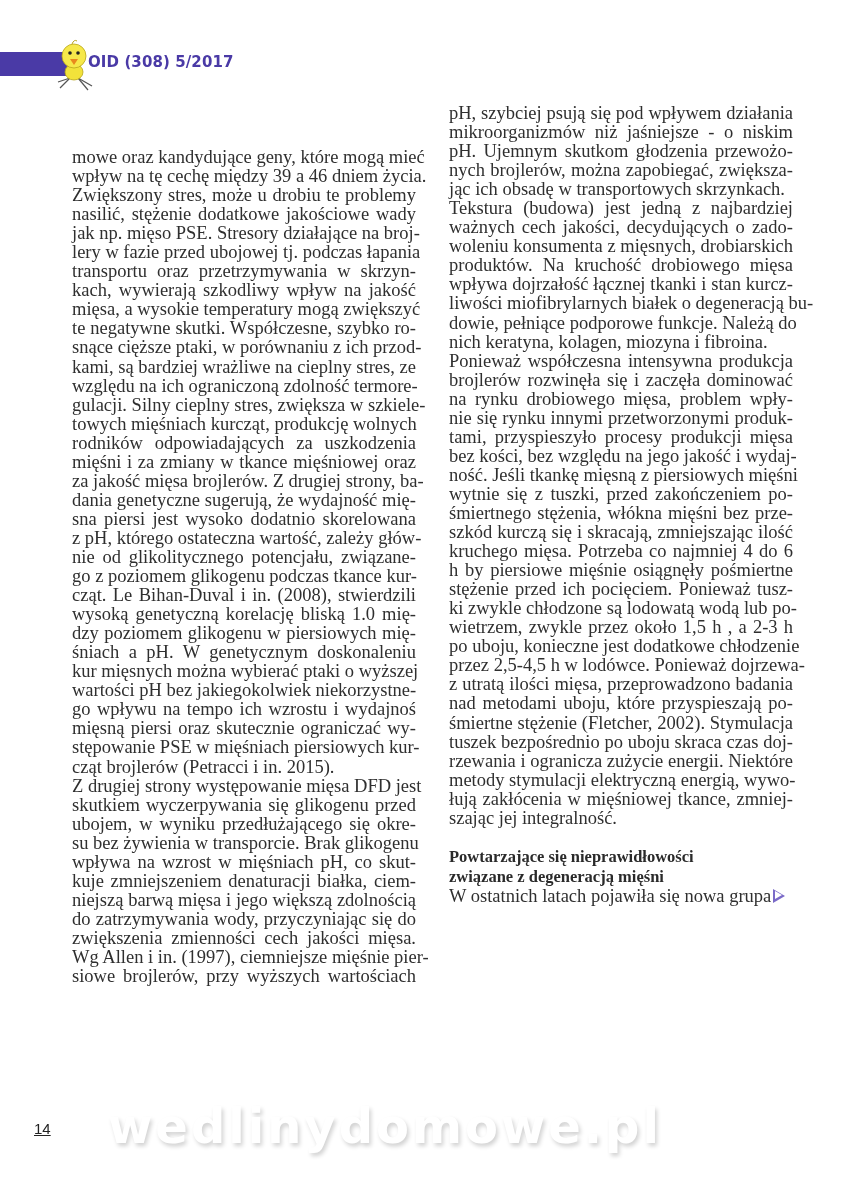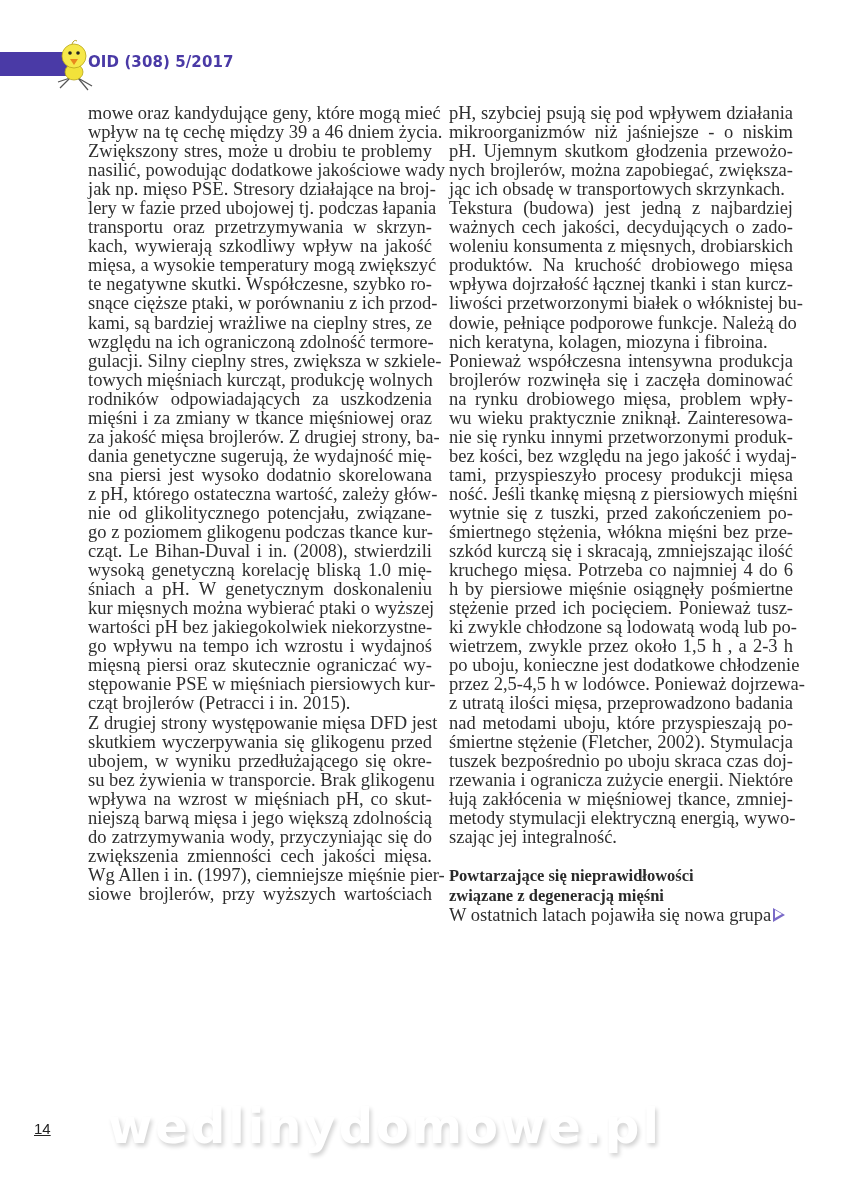--- a/index.html
+++ b/index.html
@@ -4,21 +4,21 @@
   <style>
     html, body { margin: 0; padding: 0; background: #ffffff; }
     body { width: 853px; height: 1200px; position: relative; overflow: hidden; font-family: "DejaVu Serif", serif; color: #2b2b2b; }
 
     .header { position: absolute; left: 0; top: 52px; height: 26px; width: 240px; }
     .header-bar { position: absolute; left: 0; top: 0; width: 68px; height: 24px; background: #4a3aa6; }
     .chick { position: absolute; left: 56px; top: -14px; width: 40px; height: 54px; }
     .issue-label { position: absolute; left: 88px; top: 1px; font-family: "DejaVu Sans", sans-serif; font-weight: bold; font-size: 15px; color: #4a3aa6; white-space: nowrap; letter-spacing: 0.1px; }
 
     .col { position: absolute; top: 104px; font-family: "Liberation Serif", serif; font-size: 18.5px; line-height: 19.05px; color: #2f2f2f; text-align: justify; }
-    .col-left { left: 88px; width: 344px; }
+    .col-left { left: 72px; width: 344px; margin-top: 44px; }
     .col-right { left: 449px; width: 344px; }
     .line { display: block; text-align: justify; text-align-last: justify; white-space: nowrap; overflow: visible; }
     .line.last { text-align-last: left; }
 
     .section-heading { font-family: Liberation Serif, serif; font-weight: bold; font-size: 16.5px; line-height: 20px; color: #2a2a2a; margin-top: 19px; }
     .continue-icon { display: inline-block; width: 0; height: 0; border-top: 7px solid transparent; border-bottom: 7px solid transparent; border-left: 12px solid #7a6ac8; position: relative; vertical-align: -1px; margin-left: 2px; }
     .continue-icon::after { content: ""; position: absolute; left: -10px; top: -4.5px; border-top: 4.5px solid transparent; border-bottom: 4.5px solid transparent; border-left: 7.5px solid #ffffff; }
 
     .page-number { position: absolute; left: 34px; top: 1120px; font-family: "Liberation Sans", sans-serif; font-size: 15px; color: #222; text-decoration: underline; }
     .watermark { position: absolute; left: 108px; top: 1098px; font-family: "DejaVu Sans", sans-serif; font-weight: bold; font-size: 48px; color: #ffffff; letter-spacing: 3px; text-shadow: 2px 3px 4px rgba(0,0,0,0.18); white-space: nowrap; }
@@ -40,21 +40,21 @@
     <circle cx="22" cy="15" r="1.8" fill="#222"></circle>
     <path d="M14 21 l4 6 l4 -6 z" fill="#e8891e"></path>
   </svg>
   <span class="issue-label">OID (308) 5/2017</span>
 </div>
 
 <div class="col col-left" id="left-col">
     <span class="line">mowe oraz kandydujące geny, które mogą mieć</span>
     <span class="line">wpływ na tę cechę między 39 a 46 dniem życia.</span>
     <span class="line">Zwiększony stres, może u drobiu te problemy</span>
-    <span class="line">nasilić, powodując dodatkowe jakościowe wady</span>
+    <span class="line">nasilić, stężenie dodatkowe jakościowe wady</span>
     <span class="line">jak np. mięso PSE. Stresory działające na broj-</span>
     <span class="line">lery w fazie przed ubojowej tj. podczas łapania</span>
     <span class="line">transportu oraz przetrzymywania w skrzyn-</span>
     <span class="line">kach, wywierają szkodliwy wpływ na jakość</span>
     <span class="line">mięsa, a wysokie temperatury mogą zwiększyć</span>
     <span class="line">te negatywne skutki. Współczesne, szybko ro-</span>
     <span class="line">snące cięższe ptaki, w porównaniu z ich przod-</span>
     <span class="line">kami, są bardziej wrażliwe na cieplny stres, ze</span>
     <span class="line">względu na ich ograniczoną zdolność termore-</span>
     <span class="line">gulacji. Silny cieplny stres, zwiększa w szkiele-</span>
@@ -62,79 +62,80 @@
     <span class="line">rodników odpowiadających za uszkodzenia</span>
     <span class="line">mięśni i za zmiany w tkance mięśniowej oraz</span>
     <span class="line">za jakość mięsa brojlerów. Z drugiej strony, ba-</span>
     <span class="line">dania genetyczne sugerują, że wydajność mię-</span>
     <span class="line">sna piersi jest wysoko dodatnio skorelowana</span>
     <span class="line">z pH, którego ostateczna wartość, zależy głów-</span>
     <span class="line">nie od glikolitycznego potencjału, związane-</span>
     <span class="line">go z poziomem glikogenu podczas tkance kur-</span>
     <span class="line">cząt. Le Bihan-Duval i in. (2008), stwierdzili</span>
     <span class="line">wysoką genetyczną korelację bliską 1.0 mię-</span>
+    <span class="line">dzy poziomem glikogenu w piersiowych mię-</span>
     <span class="line">śniach a pH. W genetycznym doskonaleniu</span>
     <span class="line">kur mięsnych można wybierać ptaki o wyższej</span>
     <span class="line">wartości pH bez jakiegokolwiek niekorzystne-</span>
     <span class="line">go wpływu na tempo ich wzrostu i wydajnoś</span>
     <span class="line">mięsną piersi oraz skutecznie ograniczać wy-</span>
     <span class="line">stępowanie PSE w mięśniach piersiowych kur-</span>
     <span class="line last">cząt brojlerów (Petracci i in. 2015).</span>
     <span class="line">Z drugiej strony występowanie mięsa DFD jest</span>
     <span class="line">skutkiem wyczerpywania się glikogenu przed</span>
     <span class="line">ubojem, w wyniku przedłużającego się okre-</span>
     <span class="line">su bez żywienia w transporcie. Brak glikogenu</span>
     <span class="line">wpływa na wzrost w mięśniach pH, co skut-</span>
+    <span class="line">kuje zmniejszeniem denaturacji białka, ciem-</span>
     <span class="line">niejszą barwą mięsa i jego większą zdolnością</span>
     <span class="line">do zatrzymywania wody, przyczyniając się do</span>
     <span class="line">zwiększenia zmienności cech jakości mięsa.</span>
     <span class="line">Wg Allen i in. (1997), ciemniejsze mięśnie pier-</span>
     <span class="line">siowe brojlerów, przy wyższych wartościach</span>
   </div>
 
 <div class="col col-right">
   <div id="right-col-lines">
       <span class="line">pH, szybciej psują się pod wpływem działania</span>
       <span class="line">mikroorganizmów niż jaśniejsze - o niskim</span>
       <span class="line">pH. Ujemnym skutkom głodzenia przewożo-</span>
       <span class="line">nych brojlerów, można zapobiegać, zwiększa-</span>
       <span class="line last">jąc ich obsadę w transportowych skrzynkach.</span>
       <span class="line">Tekstura (budowa) jest jedną z najbardziej</span>
       <span class="line">ważnych cech jakości, decydujących o  zado-</span>
       <span class="line">woleniu konsumenta z mięsnych, drobiarskich</span>
       <span class="line">produktów. Na kruchość drobiowego mięsa</span>
       <span class="line">wpływa dojrzałość łącznej tkanki i stan kurcz-</span>
-      <span class="line">liwości przetworzonymi białek o włóknistej bu-</span>
+      <span class="line">liwości miofibrylarnych białek o degeneracją bu-</span>
       <span class="line">dowie, pełniące podporowe funkcje. Należą do</span>
       <span class="line last">nich keratyna, kolagen, miozyna i fibroina.</span>
       <span class="line">Ponieważ współczesna intensywna produkcja</span>
       <span class="line">brojlerów rozwinęła się i zaczęła dominować</span>
       <span class="line">na rynku drobiowego mięsa, problem wpły-</span>
-      <span class="line">wu wieku praktycznie zniknął. Zainteresowa-</span>
       <span class="line">nie się rynku innymi przetworzonymi produk-</span>
+      <span class="line">tami, przyspieszyło procesy produkcji mięsa</span>
       <span class="line">bez kości, bez względu na jego jakość i wydaj-</span>
-      <span class="line">tami, przyspieszyło procesy produkcji mięsa</span>
       <span class="line">ność. Jeśli tkankę mięsną z piersiowych mięśni</span>
       <span class="line">wytnie się z tuszki, przed zakończeniem po-</span>
       <span class="line">śmiertnego stężenia, włókna mięśni bez prze-</span>
       <span class="line">szkód kurczą się i skracają, zmniejszając ilość</span>
       <span class="line">kruchego mięsa. Potrzeba co najmniej 4 do 6</span>
       <span class="line">h by piersiowe mięśnie osiągnęły pośmiertne</span>
       <span class="line">stężenie przed ich pocięciem. Ponieważ tusz-</span>
       <span class="line">ki zwykle chłodzone są lodowatą wodą lub po-</span>
       <span class="line">wietrzem, zwykle przez około 1,5 h , a 2-3 h</span>
       <span class="line">po uboju, konieczne jest dodatkowe chłodzenie</span>
       <span class="line">przez 2,5-4,5 h w lodówce. Ponieważ dojrzewa-</span>
       <span class="line">z utratą ilości mięsa, przeprowadzono badania</span>
       <span class="line">nad metodami uboju, które przyspieszają po-</span>
       <span class="line">śmiertne stężenie (Fletcher, 2002). Stymulacja</span>
       <span class="line">tuszek bezpośrednio po uboju skraca czas doj-</span>
       <span class="line">rzewania i ogranicza zużycie energii. Niektóre</span>
+      <span class="line">metody stymulacji elektryczną energią, wywo-</span>
       <span class="line">łują zakłócenia w mięśniowej tkance, zmniej-</span>
-      <span class="line">metody stymulacji elektryczną energią, wywo-</span>
       <span class="line last">szając jej integralność.</span>
     </div>
   <div class="section-heading">
     <div>Powtarzające się nieprawidłowości</div>
     <div>związane z degeneracją mięśni</div>
   </div>
   <div class="line last" style="text-align-last:left;">
     <span>W ostatnich latach pojawiła się nowa grupa</span><span class="continue-icon"></span>
   </div>
 </div>

